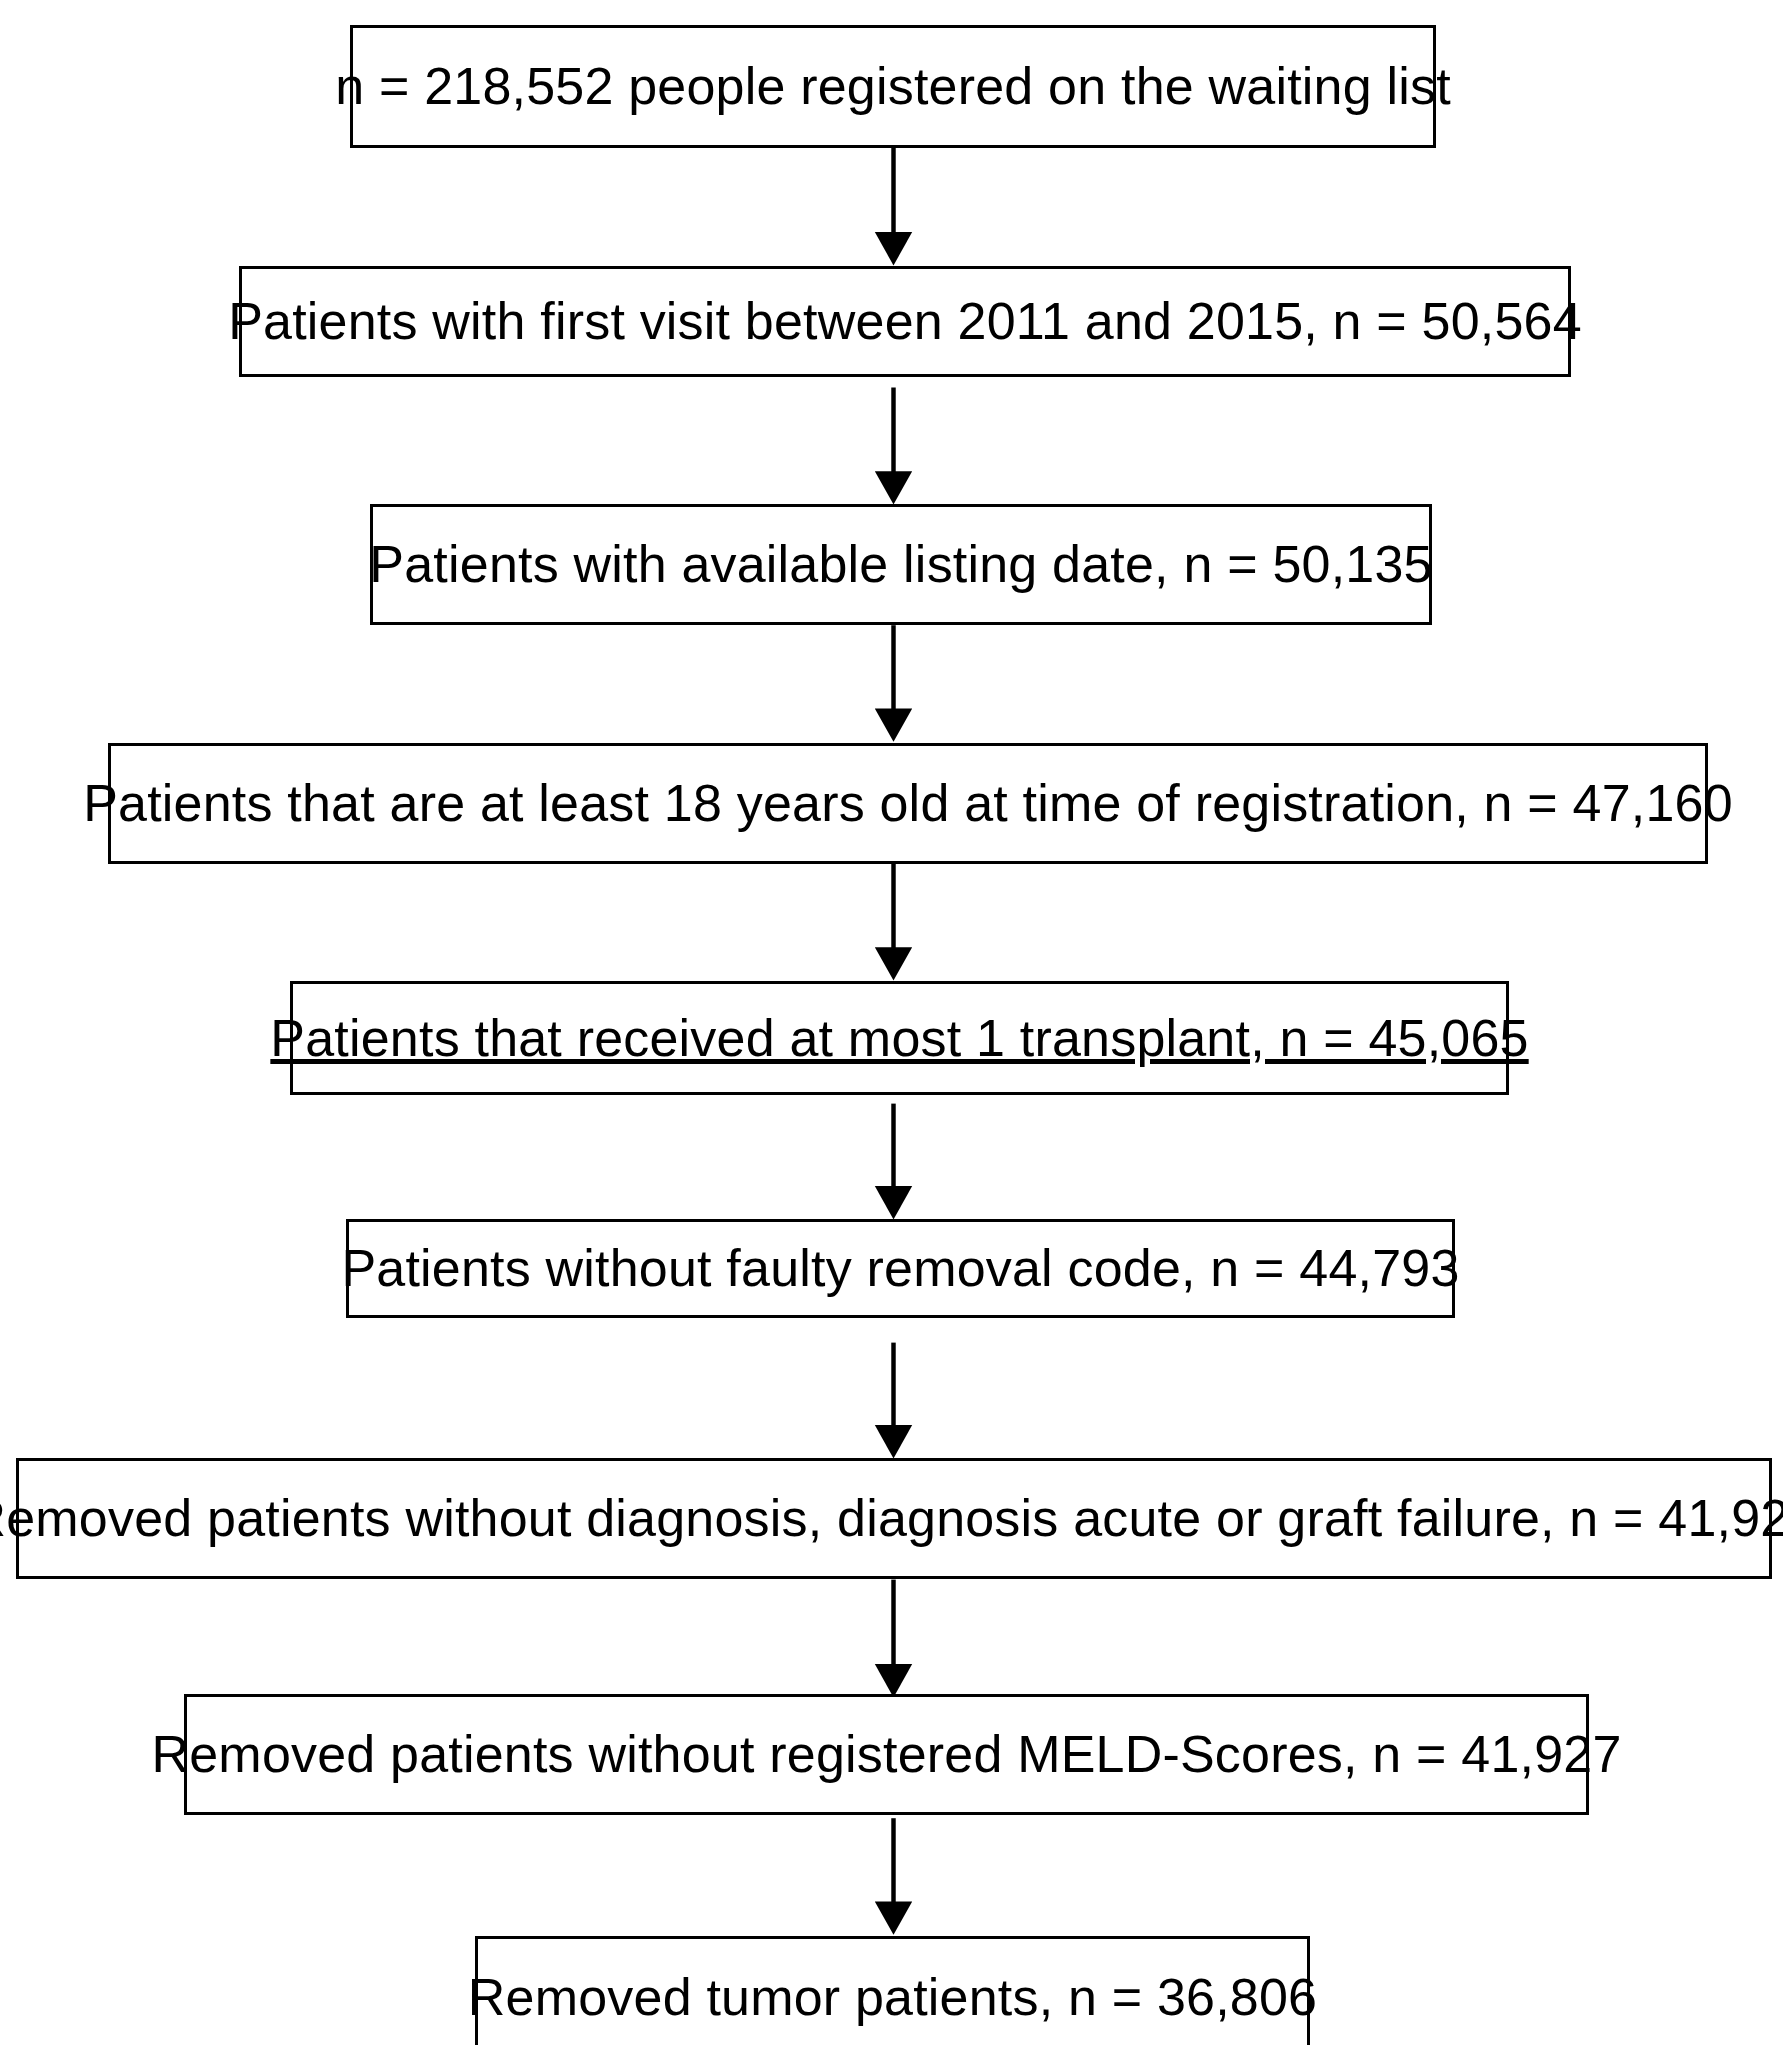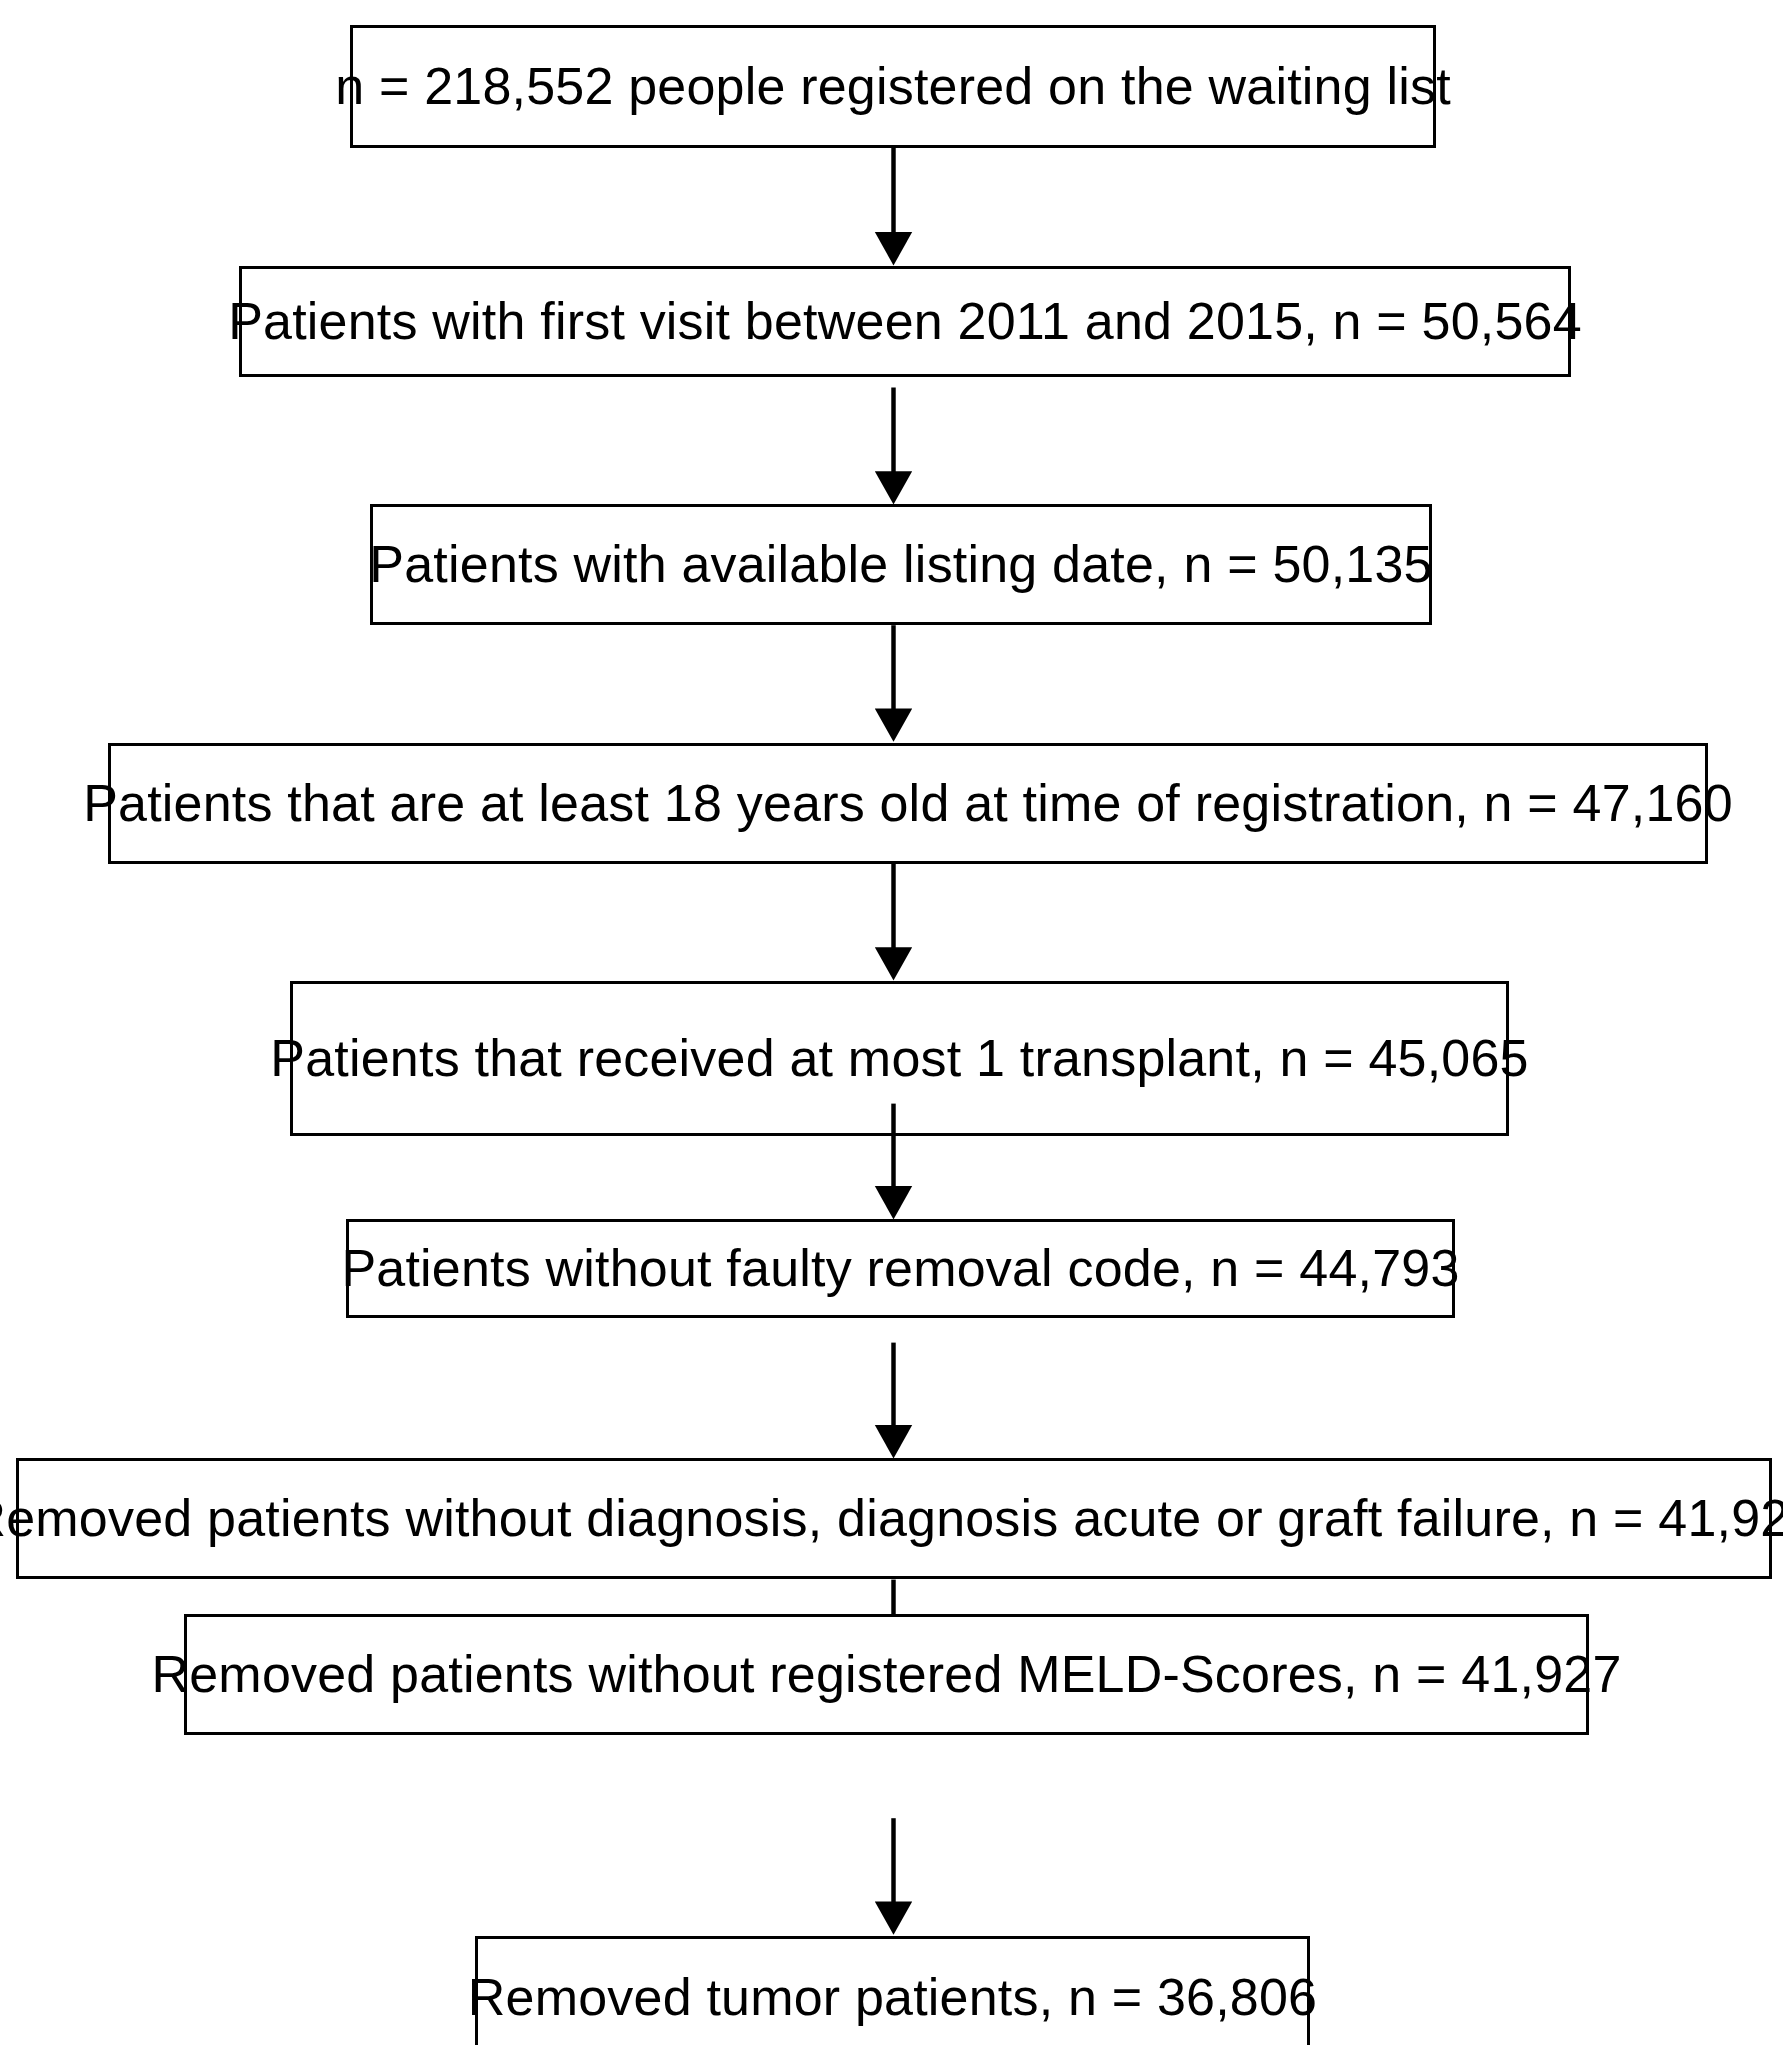--- a/index.html
+++ b/index.html
@@ -87,21 +87,21 @@
     <span class="flow-box-label">Patients that are at least 18 years old at time of registration, n = 47,160</span>
   </div>
 
   <div class="flow-arrow" style="left:861px; top:863px; width:65px; height:118px;">
     <svg width="65" height="118" viewBox="0 0 160 288" aria-hidden="true">
       <line x1="80" y1="0" x2="80" y2="210" stroke="#000000" stroke-width="11"></line>
       <polygon points="34,206 126,206 80,288" fill="#000000"></polygon>
     </svg>
   </div>
 
-  <div class="flow-box" style="left:290px; top:981px; width:1219px; height:155px;">
+  <div class="flow-box" style="left:290px; top:981px; width:1219px; height:114px;text-decoration:underline;">
     <span class="flow-box-label">Patients that received at most 1 transplant, n = 45,065</span>
   </div>
 
   <div class="flow-arrow" style="left:861px; top:1103px; width:65px; height:117px;">
     <svg width="65" height="117" viewBox="0 0 160 285" aria-hidden="true">
       <line x1="80" y1="0" x2="80" y2="207" stroke="#000000" stroke-width="11"></line>
       <polygon points="34,203 126,203 80,285" fill="#000000"></polygon>
     </svg>
   </div>
 
@@ -120,21 +120,21 @@
     <span class="flow-box-label">Removed patients without diagnosis, diagnosis acute or graft failure, n = 41,929</span>
   </div>
 
   <div class="flow-arrow" style="left:861px; top:1579px; width:65px; height:119px;">
     <svg width="65" height="119" viewBox="0 0 160 290" aria-hidden="true">
       <line x1="80" y1="0" x2="80" y2="212" stroke="#000000" stroke-width="11"></line>
       <polygon points="34,208 126,208 80,290" fill="#000000"></polygon>
     </svg>
   </div>
 
-  <div class="flow-box" style="left:184px; top:1614px; width:1405px; height:121px;">
+  <div class="flow-box" style="left:184px; top:1694px; width:1405px; height:121px;">
     <span class="flow-box-label">Removed patients without registered MELD-Scores, n = 41,927</span>
   </div>
 
   <div class="flow-arrow" style="left:861px; top:1818px; width:65px; height:117px;">
     <svg width="65" height="117" viewBox="0 0 160 287" aria-hidden="true">
       <line x1="80" y1="0" x2="80" y2="209" stroke="#000000" stroke-width="11"></line>
       <polygon points="34,205 126,205 80,287" fill="#000000"></polygon>
     </svg>
   </div>
 

